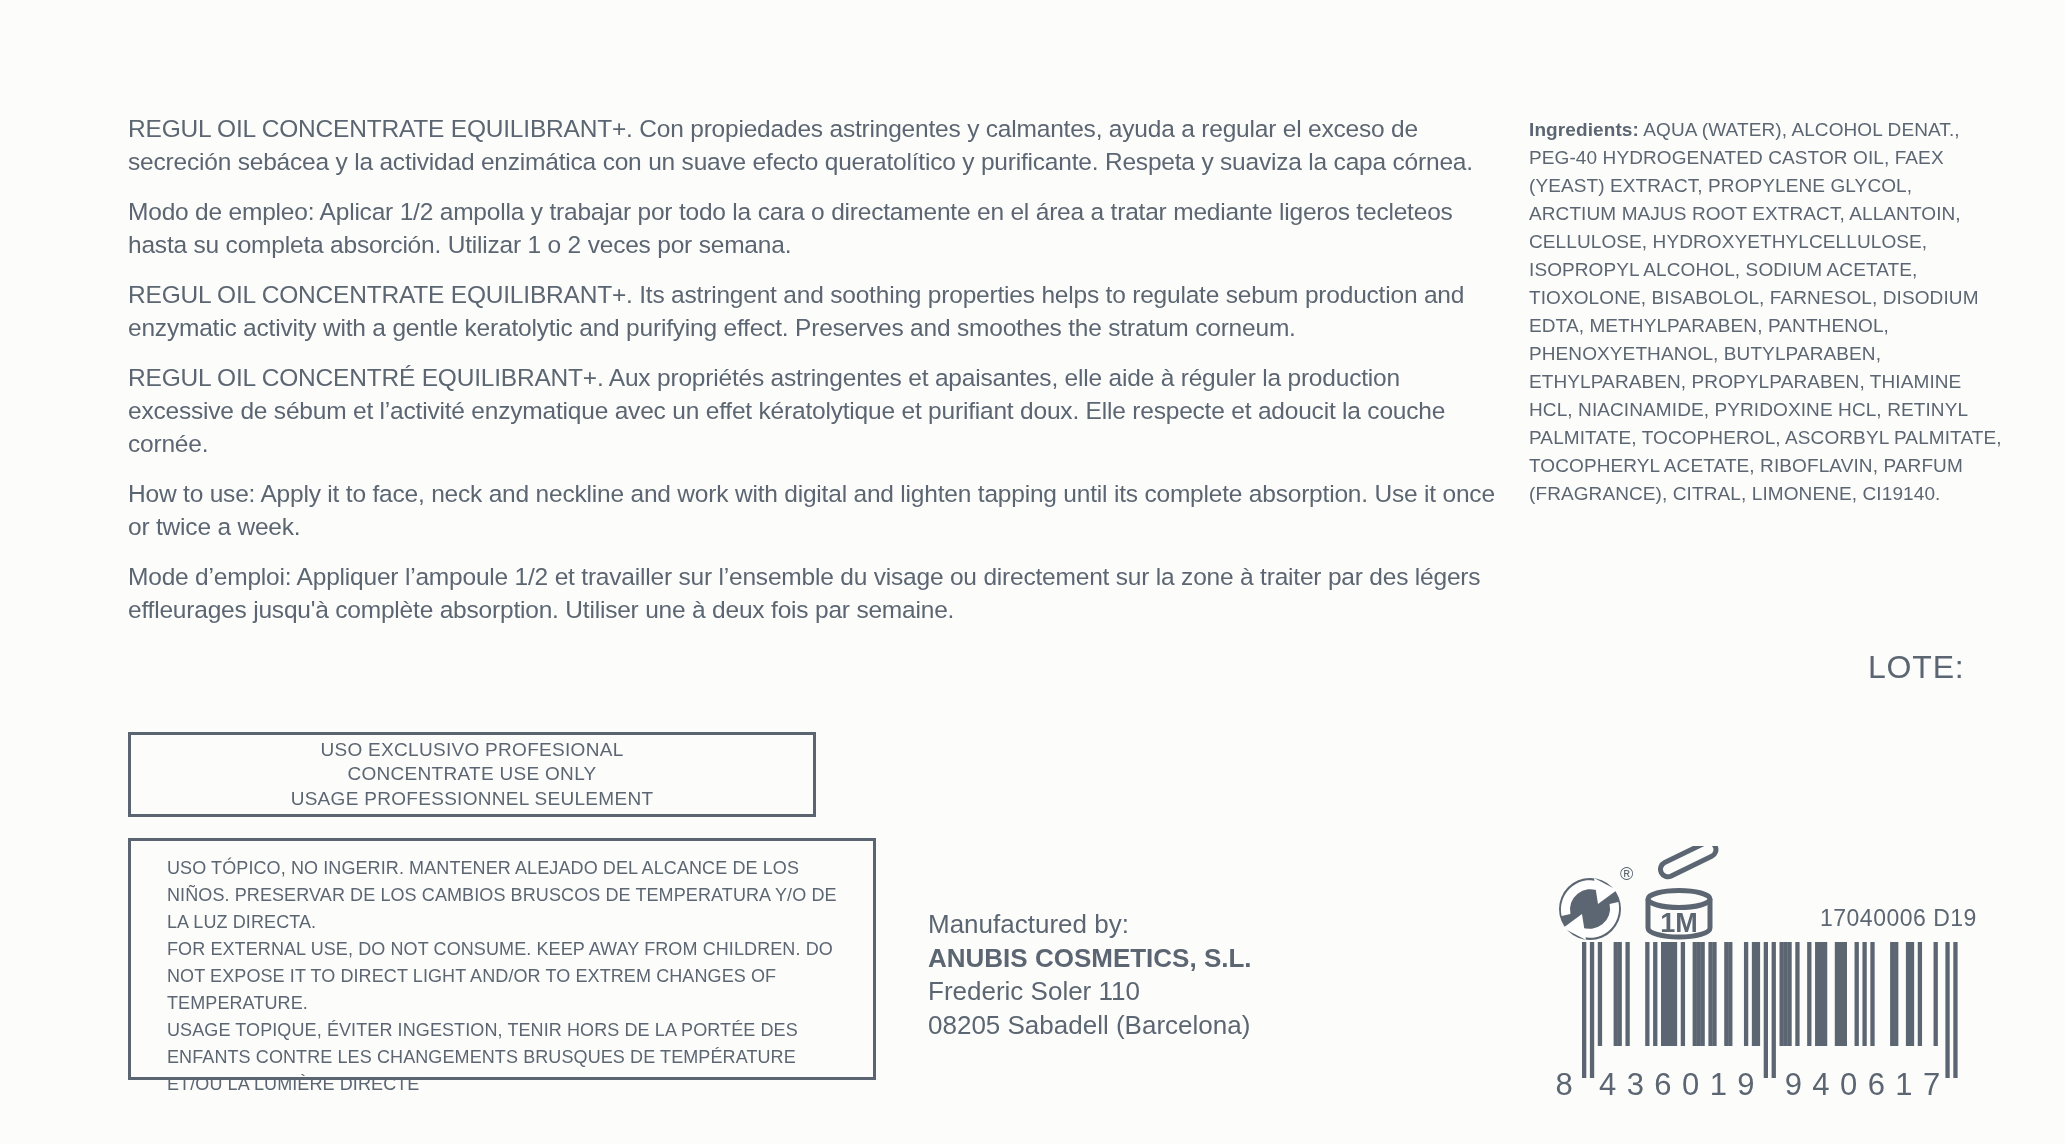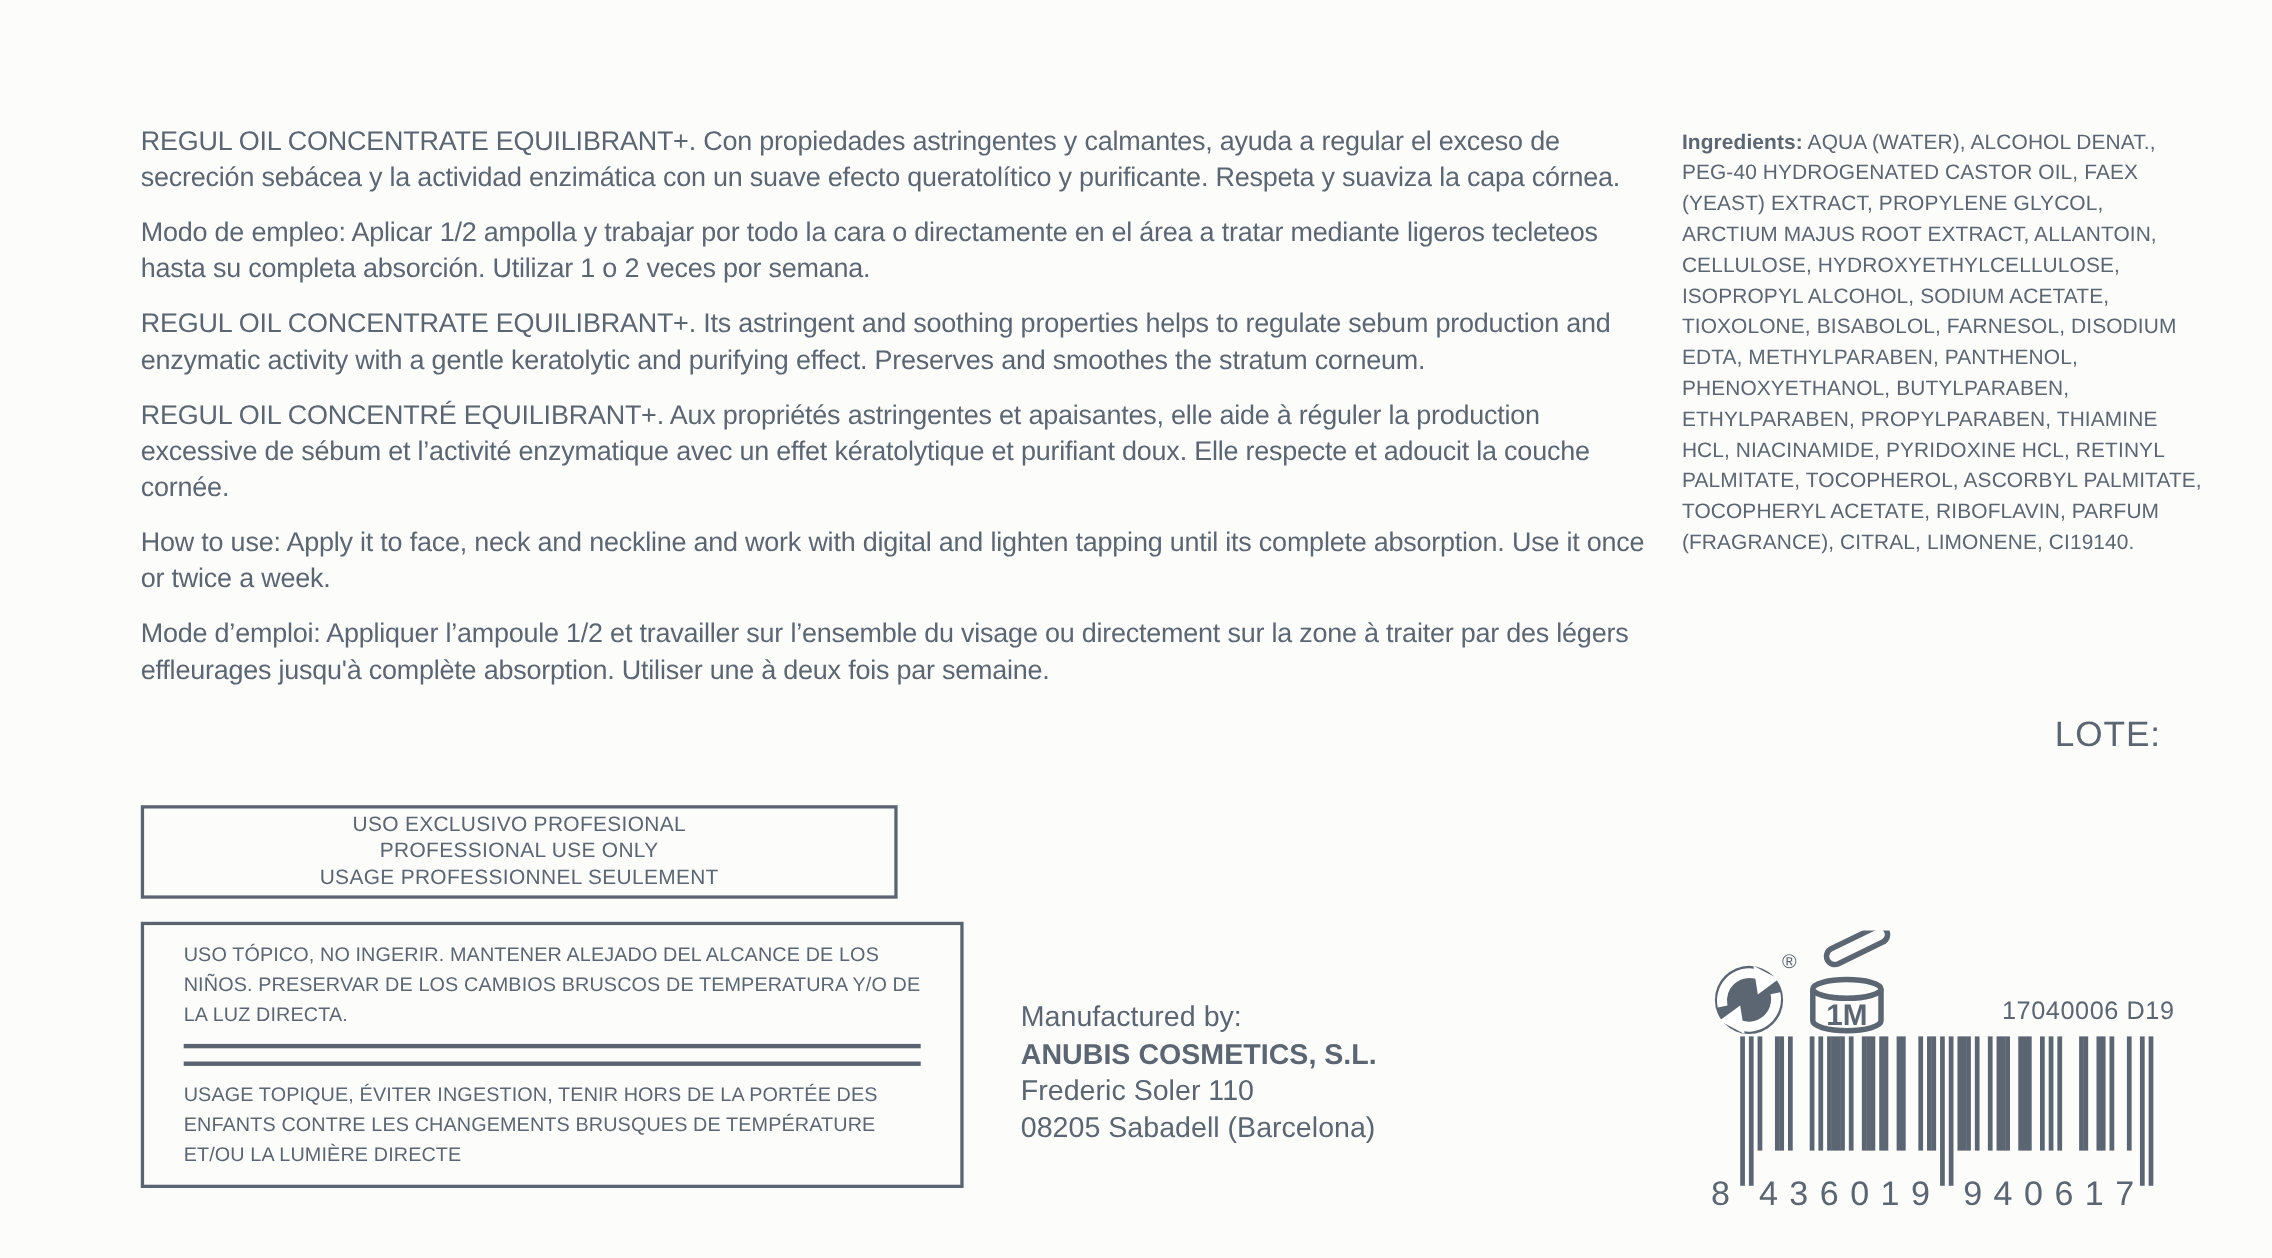--- a/index.html
+++ b/index.html
@@ -71,27 +71,28 @@
   </div>
 
   <div class="abs ingredients">
     <span class="ing-label">Ingredients:</span><span> AQUA (WATER), ALCOHOL DENAT., PEG-40 HYDROGENATED CASTOR OIL, FAEX (YEAST) EXTRACT, PROPYLENE GLYCOL, ARCTIUM MAJUS ROOT EXTRACT, ALLANTOIN, CELLULOSE, HYDROXYETHYLCELLULOSE, ISOPROPYL ALCOHOL, SODIUM ACETATE, TIOXOLONE, BISABOLOL, FARNESOL, DISODIUM EDTA, METHYLPARABEN, PANTHENOL, PHENOXYETHANOL, BUTYLPARABEN, ETHYLPARABEN, PROPYLPARABEN, THIAMINE HCL, NIACINAMIDE, PYRIDOXINE HCL, RETINYL PALMITATE, TOCOPHEROL, ASCORBYL PALMITATE, TOCOPHERYL ACETATE, RIBOFLAVIN, PARFUM (FRAGRANCE), CITRAL, LIMONENE, CI19140.</span>
   </div>
 
   <div class="abs lote">LOTE:</div>
 
   <div class="abs box1">
     <div>USO EXCLUSIVO PROFESIONAL</div>
-    <div>PROFESSIONAL USE ONLY</div>
+    <div>CONCENTRATE USE ONLY</div>
     <div>USAGE PROFESSIONNEL SEULEMENT</div>
   </div>
 
   <div class="abs box2">
     <div>USO TÓPICO, NO INGERIR. MANTENER ALEJADO DEL ALCANCE DE LOS NIÑOS. PRESERVAR DE LOS CAMBIOS BRUSCOS DE TEMPERATURA Y/O DE LA LUZ DIRECTA.</div>
     <div class="divider"></div>
+    <div>FOR EXTERNAL USE, DO NOT CONSUME. KEEP AWAY FROM CHILDREN. DO NOT EXPOSE IT TO DIRECT LIGHT AND/OR TO EXTREM CHANGES OF TEMPERATURE.</div>
     <div class="divider"></div>
     <div>USAGE TOPIQUE, ÉVITER INGESTION, TENIR HORS DE LA PORTÉE DES ENFANTS CONTRE LES CHANGEMENTS BRUSQUES DE TEMPÉRATURE ET/OU LA LUMIÈRE DIRECTE</div>
   </div>
 
   <div class="abs mfr">
     <div>Manufactured by:</div>
     <div class="bold">ANUBIS COSMETICS, S.L.</div>
     <div>Frederic Soler 110</div>
     <div>08205 Sabadell (Barcelona)</div>
   </div>

